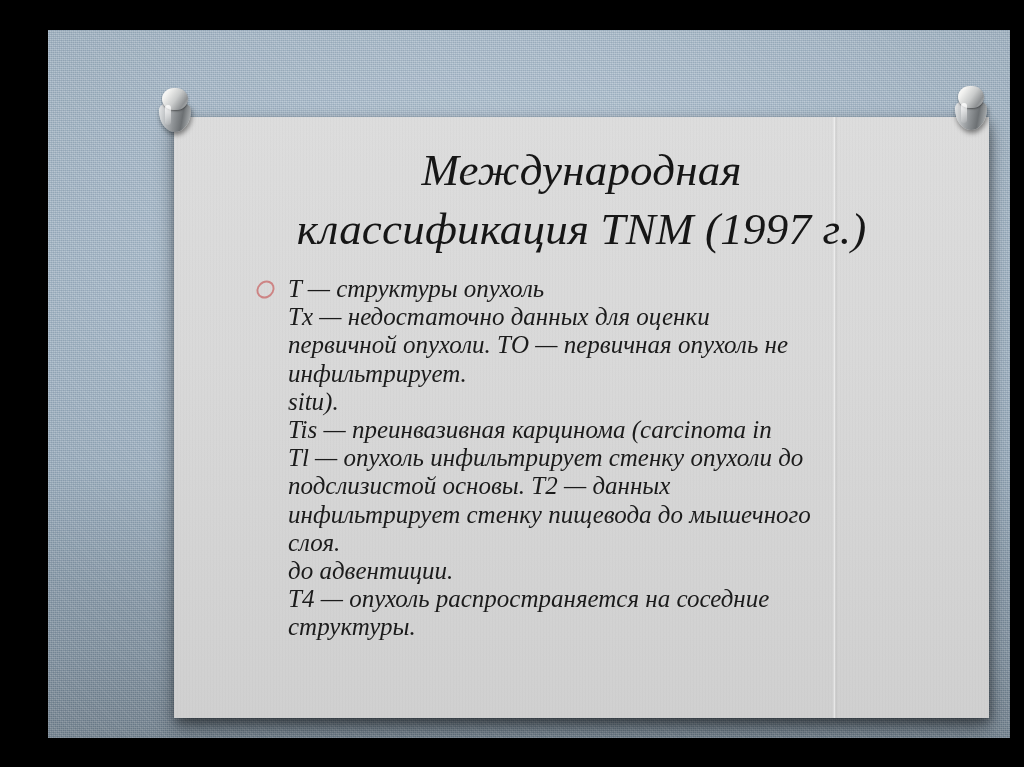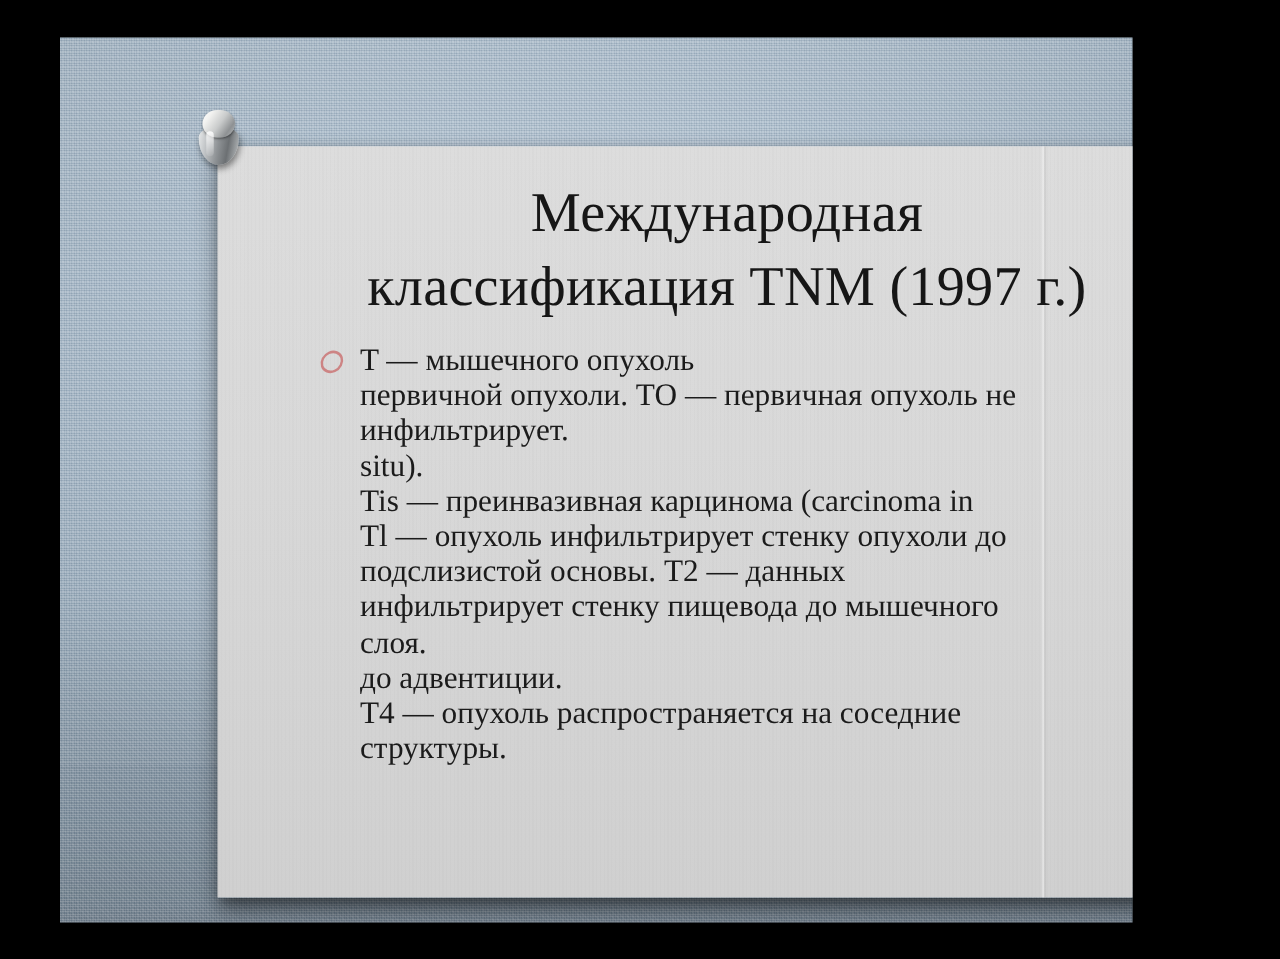--- a/index.html
+++ b/index.html
@@ -20,32 +20,33 @@
     width: 1024px;
     height: 767px;
     background: #000000;
   }
 
   
   .board {
     position: absolute;
     left: 48px;
     top: 30px;
-    width: 858px;
+    width: 962px;
     height: 708px;
     background:
       linear-gradient(to bottom,
         rgba(255,255,255,0.10) 0%,
         rgba(255,255,255,0.04) 30%,
         rgba(0,0,0,0.02) 62%,
         rgba(0,0,0,0.16) 88%,
         rgba(0,0,0,0.26) 100%),
       radial-gradient(ellipse 70% 55% at 50% 38%,
         #b6c7d6 0%, #a9bbcb 45%, #93a6b6 100%);
     overflow: hidden;
+    font-style: italic;
   }
   
   .board::before {
     content: "";
     position: absolute;
     inset: 0;
     background-image:
       repeating-linear-gradient(0deg,
         rgba(255,255,255,0.22) 0px,
         rgba(255,255,255,0.22) 1px,
@@ -222,21 +223,22 @@
 
       <div class="title-block">
         <span class="title-line">Международная</span>
         <span class="title-line">классификация TNM (1997 г.)</span>
       </div>
 
       <div class="body-block">
         <div class="bullet-row">
           <span class="bullet-marker"></span>
           <div class="body-text">
-            <p>T — мышечного опухоль</p>
+            <p>T — структуры опухоль</p>
+            <p>Tx — недостаточно данных для оценки</p>
             <p>первичной опухоли. ТО — первичная опухоль не</p>
             <p>инфильтрирует.</p>
             <p>situ).</p>
             <p>Tis — преинвазивная карцинома (carcinoma in</p>
             <p>Tl — опухоль инфильтрирует стенку опухоли до</p>
             <p>подслизистой основы. T2 — данных</p>
             <p>инфильтрирует стенку пищевода до мышечного</p>
             <p>слоя.</p>
             <p>до адвентиции.</p>
             <p>T4 — опухоль распространяется на соседние</p>

